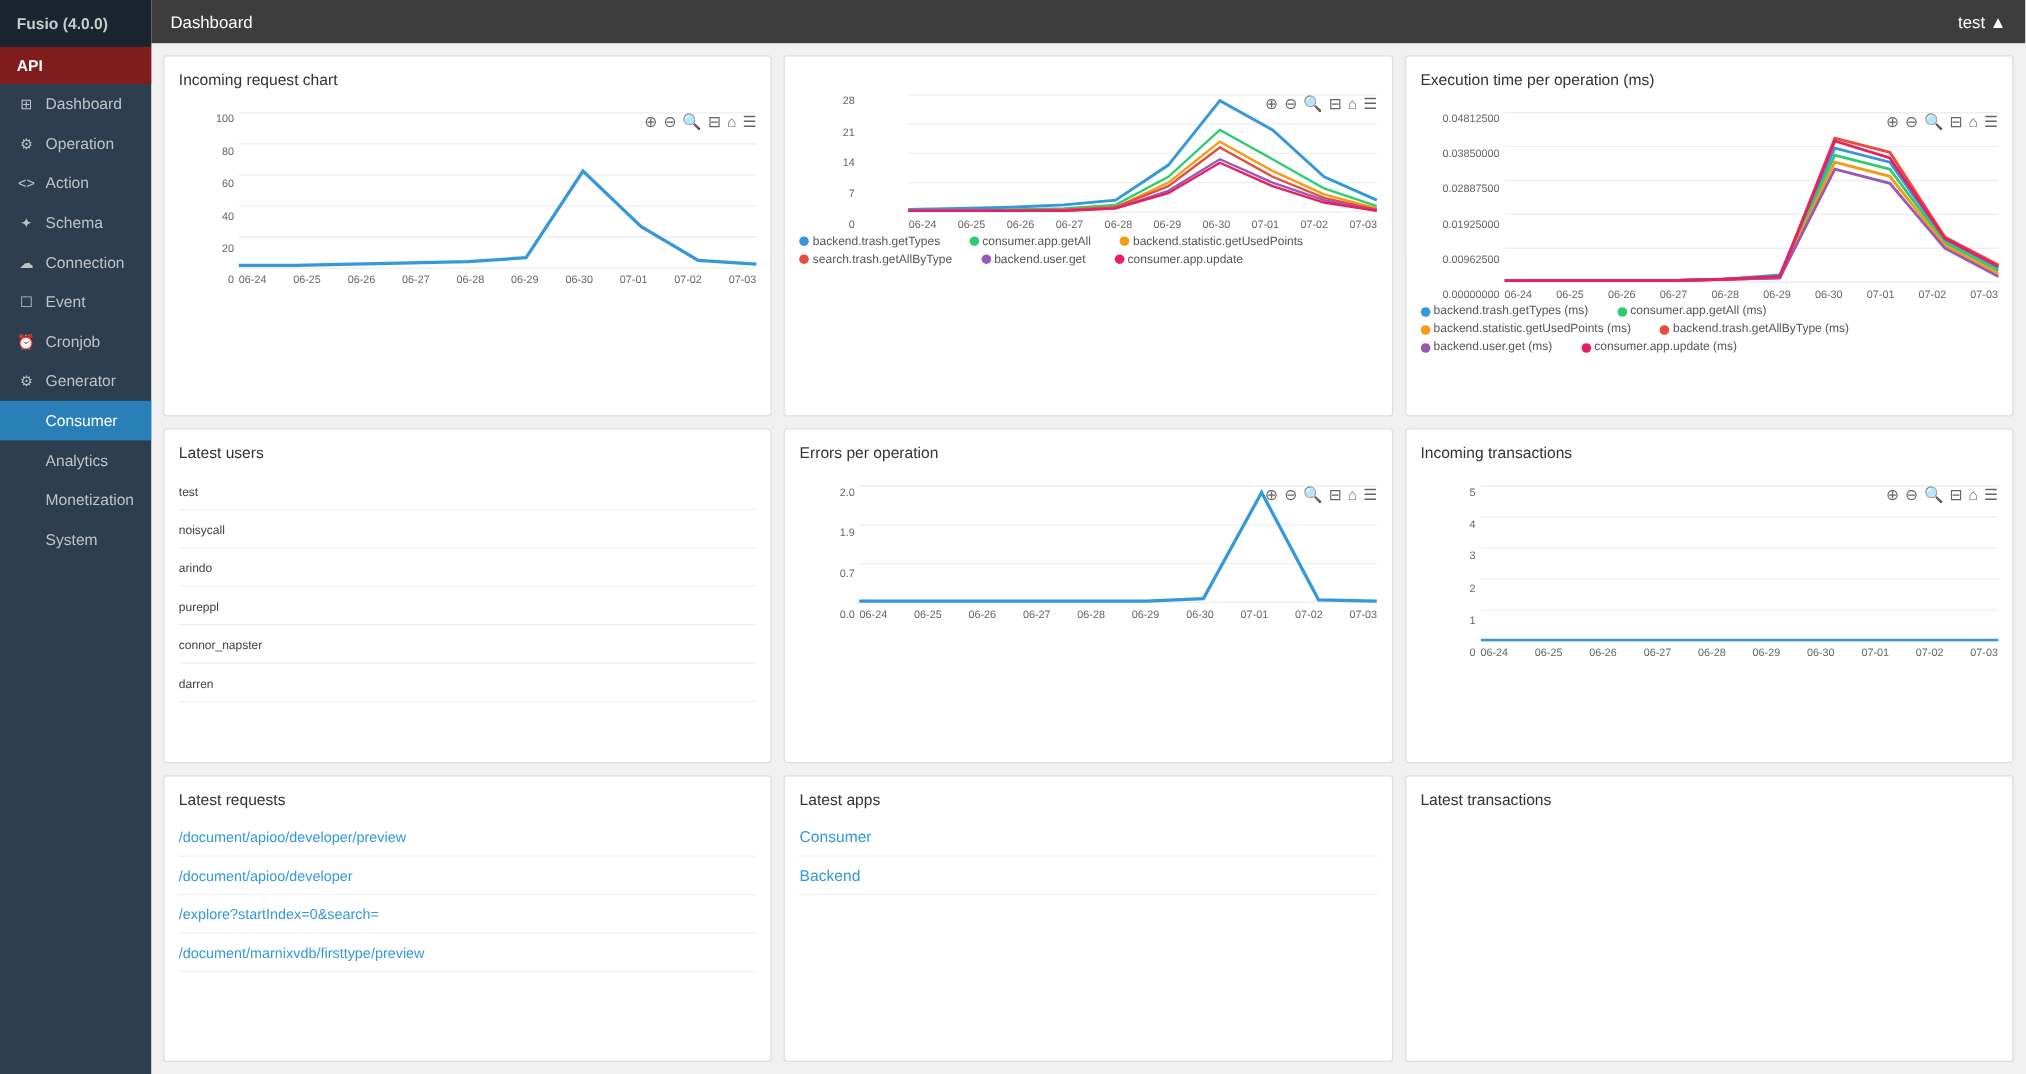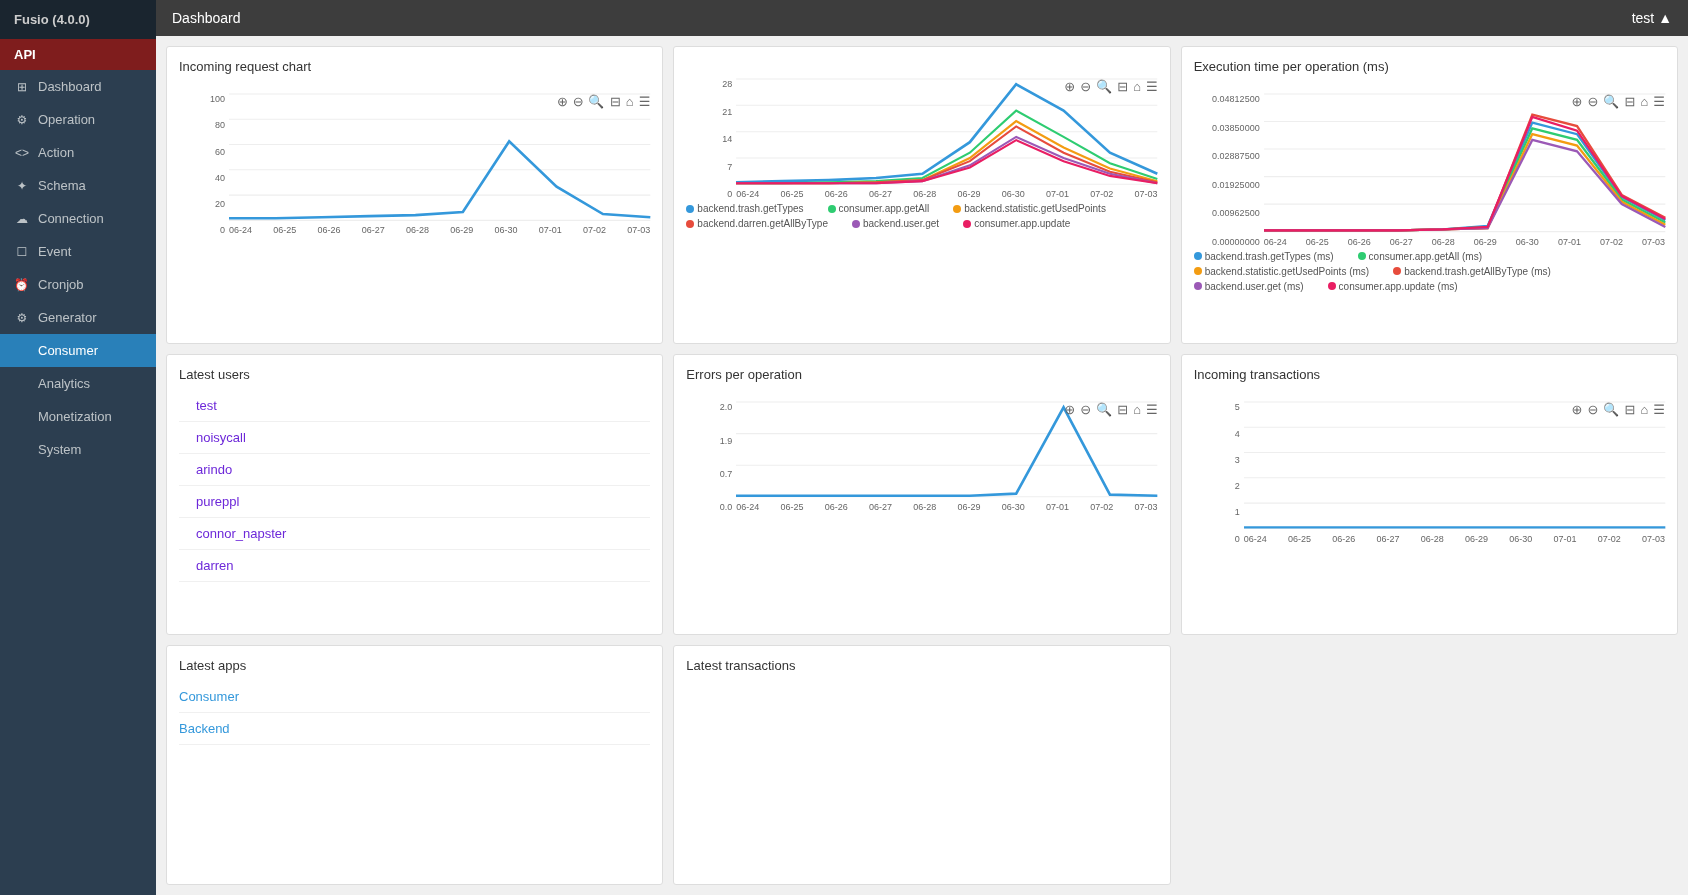--- a/index.html
+++ b/index.html
@@ -1,40 +1,40 @@
 <!DOCTYPE html>
 <html><head>
   <meta charset="utf-8">
   <style>
     * { box-sizing: border-box; margin: 0; padding: 0; }
     body { font-family: -apple-system, BlinkMacSystemFont, 'Segoe UI', sans-serif; background: #f0f0f0; display: flex; height: 895px; overflow: hidden; font-size: 13px; }
 
     
-    #sidebar { width: 156px; background: #2c3e50; display: flex; flex-direction: column; flex-shrink: 0; }
+    #sidebar { width: 126px; background: #2c3e50; display: flex; flex-direction: column; flex-shrink: 0; }
     #sidebar-header { background: #1a252f; padding: 12px 14px; color: #ccc; font-size: 13px; font-weight: bold; }
     #sidebar-api-label { background: #7f1d1d; padding: 8px 14px; color: white; font-size: 13px; font-weight: bold; }
     .sidebar-item { padding: 9px 14px; color: #bdc3c7; cursor: pointer; display: flex; align-items: center; gap: 8px; font-size: 13px; }
     .sidebar-item.active { background: #2980b9; color: white; }
     .sidebar-item .si-icon { width: 16px; text-align: center; font-size: 12px; }
 
     
     #main { flex: 1; display: flex; flex-direction: column; overflow: hidden; }
     #topbar { background: #3d3d3d; padding: 10px 16px; color: white; display: flex; justify-content: space-between; align-items: center; font-size: 14px; }
     #content { flex: 1; overflow-y: auto; padding: 10px; display: grid; grid-template-columns: 1fr 1fr 1fr; grid-template-rows: auto auto auto; gap: 10px; }
 
     .panel { background: white; border: 1px solid #ddd; border-radius: 3px; padding: 12px; min-height: 200px; }
     .panel-title { font-size: 13px; color: #333; margin-bottom: 8px; font-weight: normal; }
 
     
     svg.chart { width: 100%; overflow: visible; }
 
     
     .user-list { list-style: none; }
     .user-list li { padding: 8px 0; border-bottom: 1px solid #f0f0f0; }
-    .user-list li a { color: #6d28d9; text-decoration: none; font-size: 13px; margin-left: 17px; }
+    .user-list li a { color: #404040; text-decoration: none; font-size: 10px; }
 
     
     .request-list { list-style: none; }
     .request-list li { padding: 8px 0; border-bottom: 1px solid #f0f0f0; }
     .request-list li a { color: #3498db; text-decoration: none; font-size: 12px; }
 
     
     .chart-legend { display: flex; flex-wrap: wrap; gap: 4px 24px; margin-top: 4px; font-size: 10px; color: #555; }
     .legend-item { display: flex; align-items: center; gap: 3px; }
     .legend-dot { width: 8px; height: 8px; border-radius: 50%; flex-shrink: 0; }
@@ -170,21 +170,21 @@
     <div class="panel">
       <div class="chart-container">
         <div style="position:absolute;top:0;right:0;display:flex;gap:5px;font-size:13px;color:#666;z-index:1;">
           <span style="cursor:pointer;">⊕</span>
           <span style="cursor:pointer;">⊖</span>
           <span style="cursor:pointer;">🔍</span>
           <span style="cursor:pointer;">⊟</span>
           <span style="cursor:pointer;">⌂</span>
           <span style="cursor:pointer;">☰</span>
         </div>
-        <div class="chart-wrap" style="margin-top:20px;">
+        <div class="chart-wrap" style="margin-top:20px;gap:41px;">
           <div class="y-axis">
             <span>28</span>
             <span>21</span>
             <span>14</span>
             <span>7</span>
             <span>0</span>
           </div>
           <div class="chart-inner">
             <svg viewBox="0 0 400 100" class="chart">
               <line x1="0" y1="0" x2="400" y2="0" stroke="#eee" stroke-width="1"></line>
@@ -227,21 +227,21 @@
           <div class="legend-item">
               <div class="legend-dot" style="background:#2ecc71;"></div>
               <span>consumer.app.getAll</span>
             </div>
           <div class="legend-item">
               <div class="legend-dot" style="background:#f39c12;"></div>
               <span>backend.statistic.getUsedPoints</span>
             </div>
           <div class="legend-item">
               <div class="legend-dot" style="background:#e74c3c;"></div>
-              <span>backend.darren.getAllByType</span>
+              <span>search.trash.getAllByType</span>
             </div>
           <div class="legend-item">
               <div class="legend-dot" style="background:#9b59b6;"></div>
               <span>backend.user.get</span>
             </div>
           <div class="legend-item">
               <div class="legend-dot" style="background:#e91e63;"></div>
               <span>consumer.app.update</span>
             </div>
         </div>
@@ -424,20 +424,29 @@
               <span>06-30</span>
               <span>07-01</span>
               <span>07-02</span>
               <span>07-03</span>
             </div>
           </div>
         </div>
       </div>
     </div>
 
+    <div class="panel">
+      <div class="panel-title">Latest requests</div>
+      <ul class="request-list">
+        <li><a href="#">/document/apioo/developer/preview</a></li>
+        <li><a href="#">/document/apioo/developer</a></li>
+        <li><a href="#">/explore?startIndex=0&amp;search=</a></li>
+        <li><a href="#">/document/marnixvdb/firsttype/preview</a></li>
+      </ul>
+    </div>
 
     <div class="panel">
       <div class="panel-title">Latest apps</div>
       <ul class="apps-list">
         <li><a href="#">Consumer</a></li>
         <li><a href="#">Backend</a></li>
       </ul>
     </div>
 
     <div class="panel">

